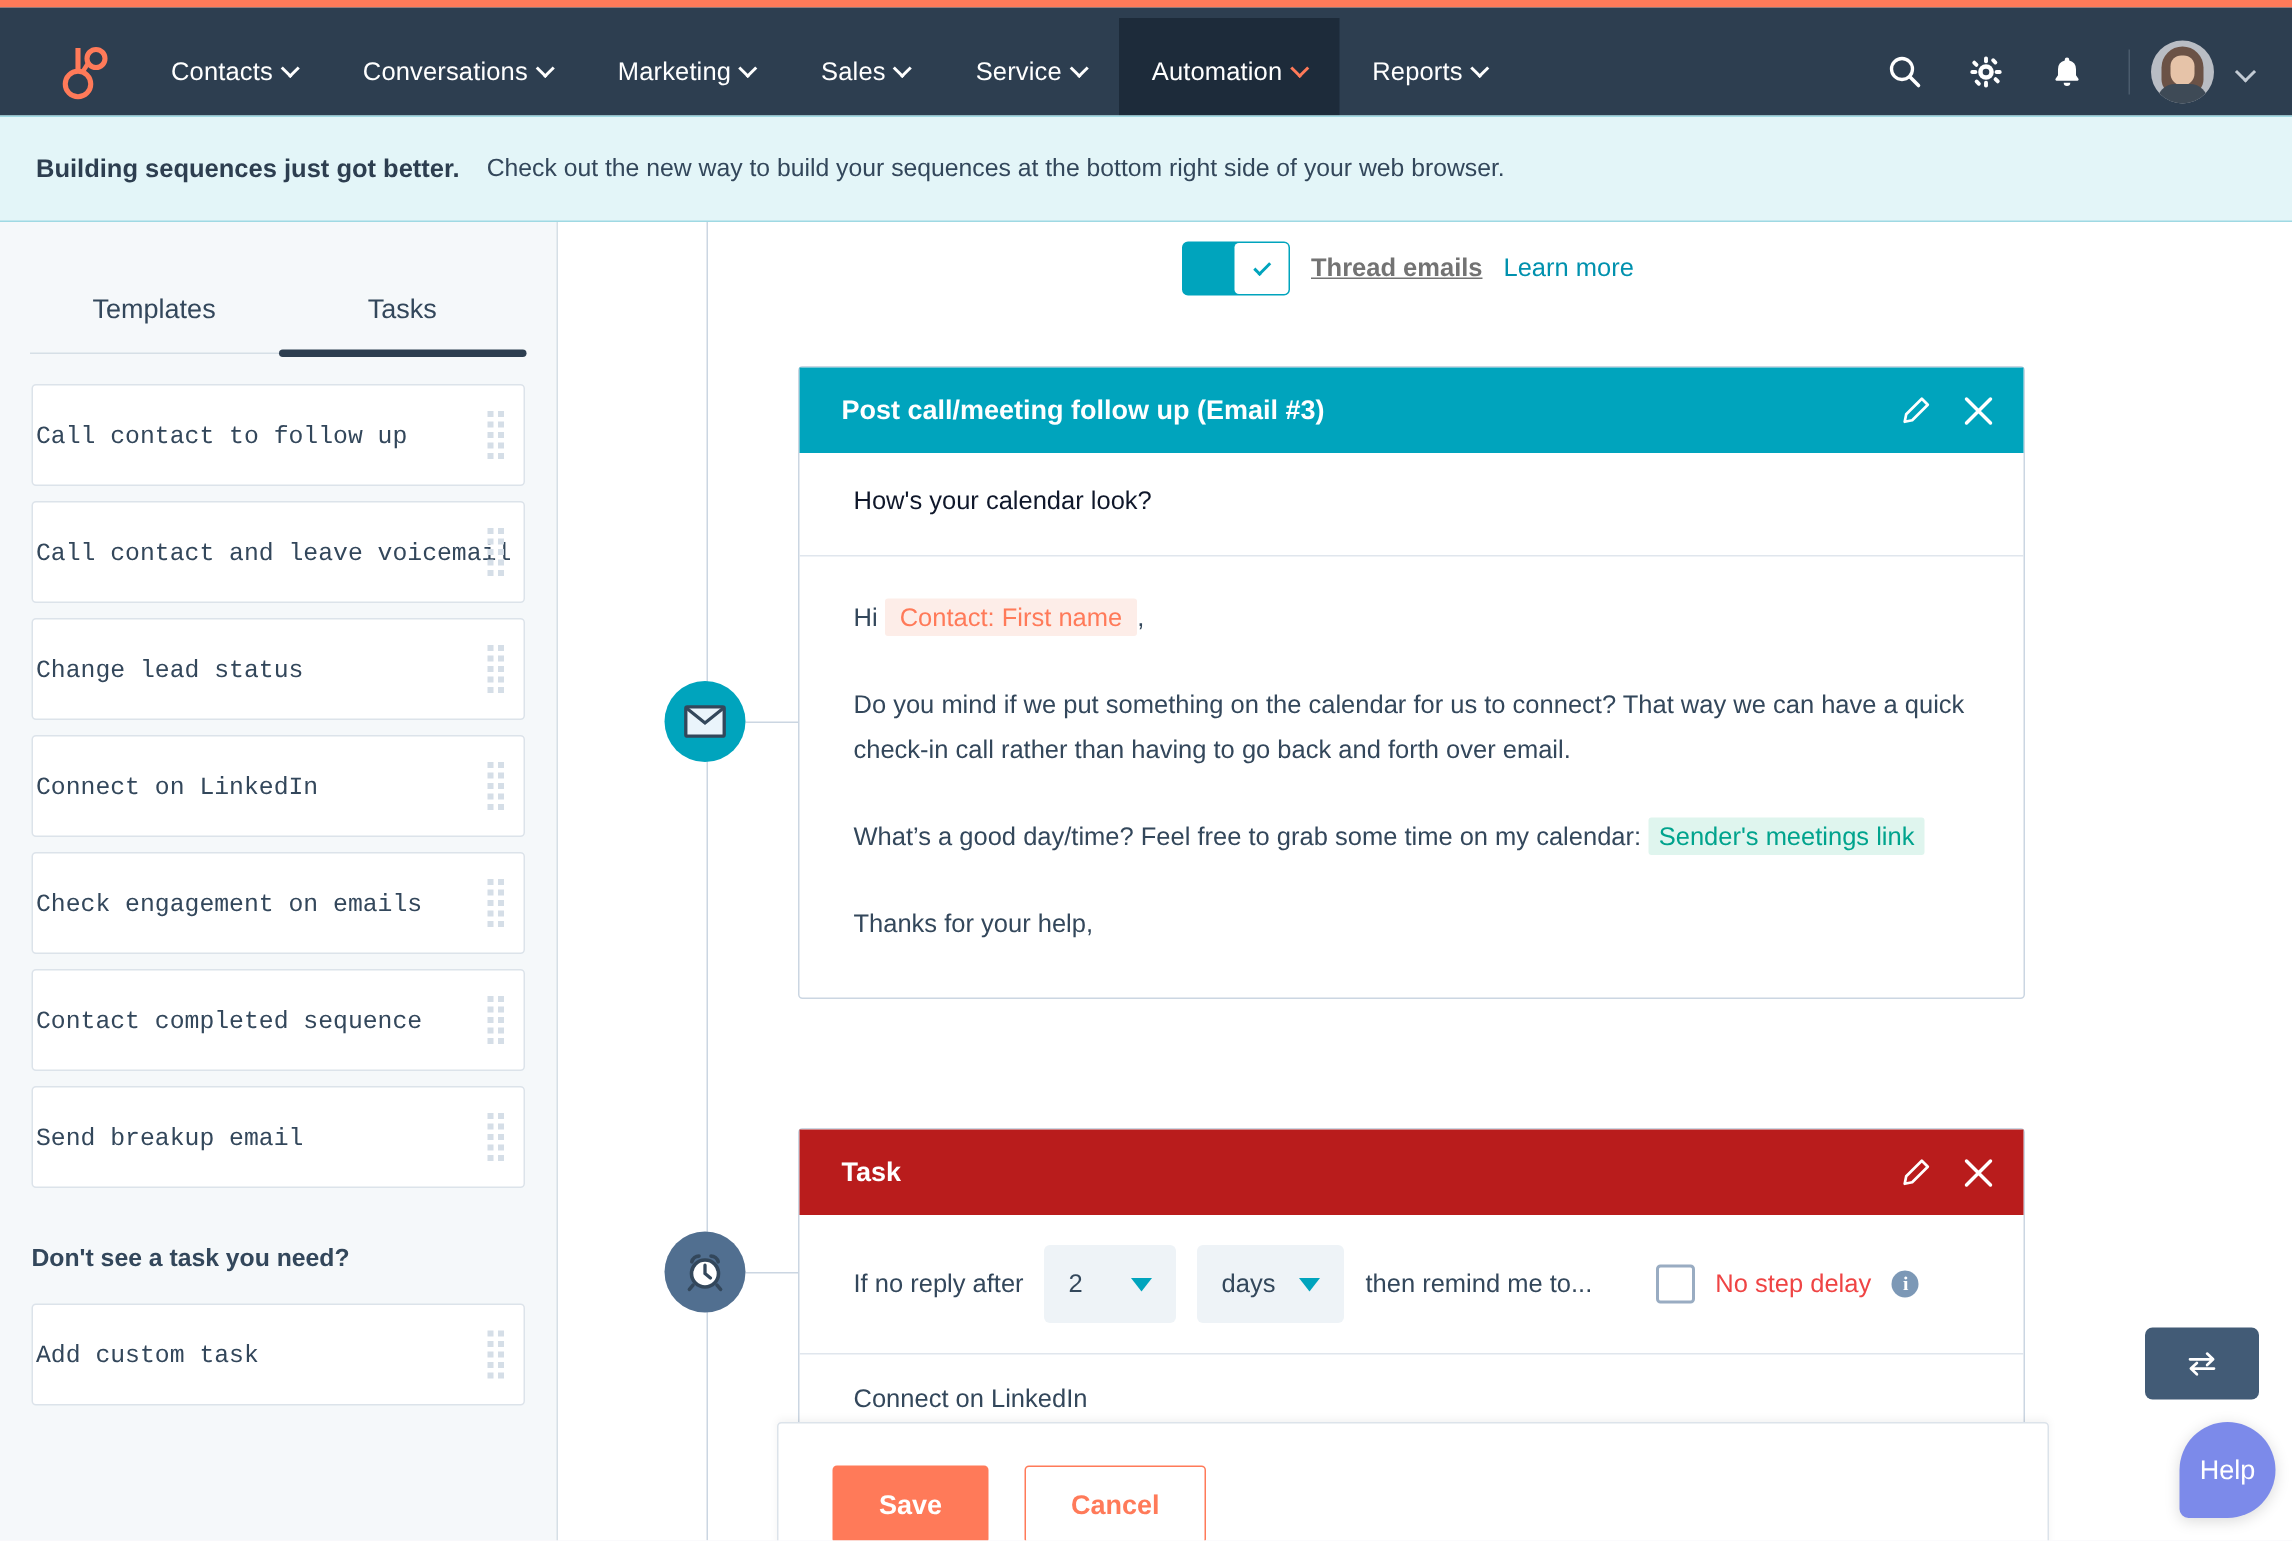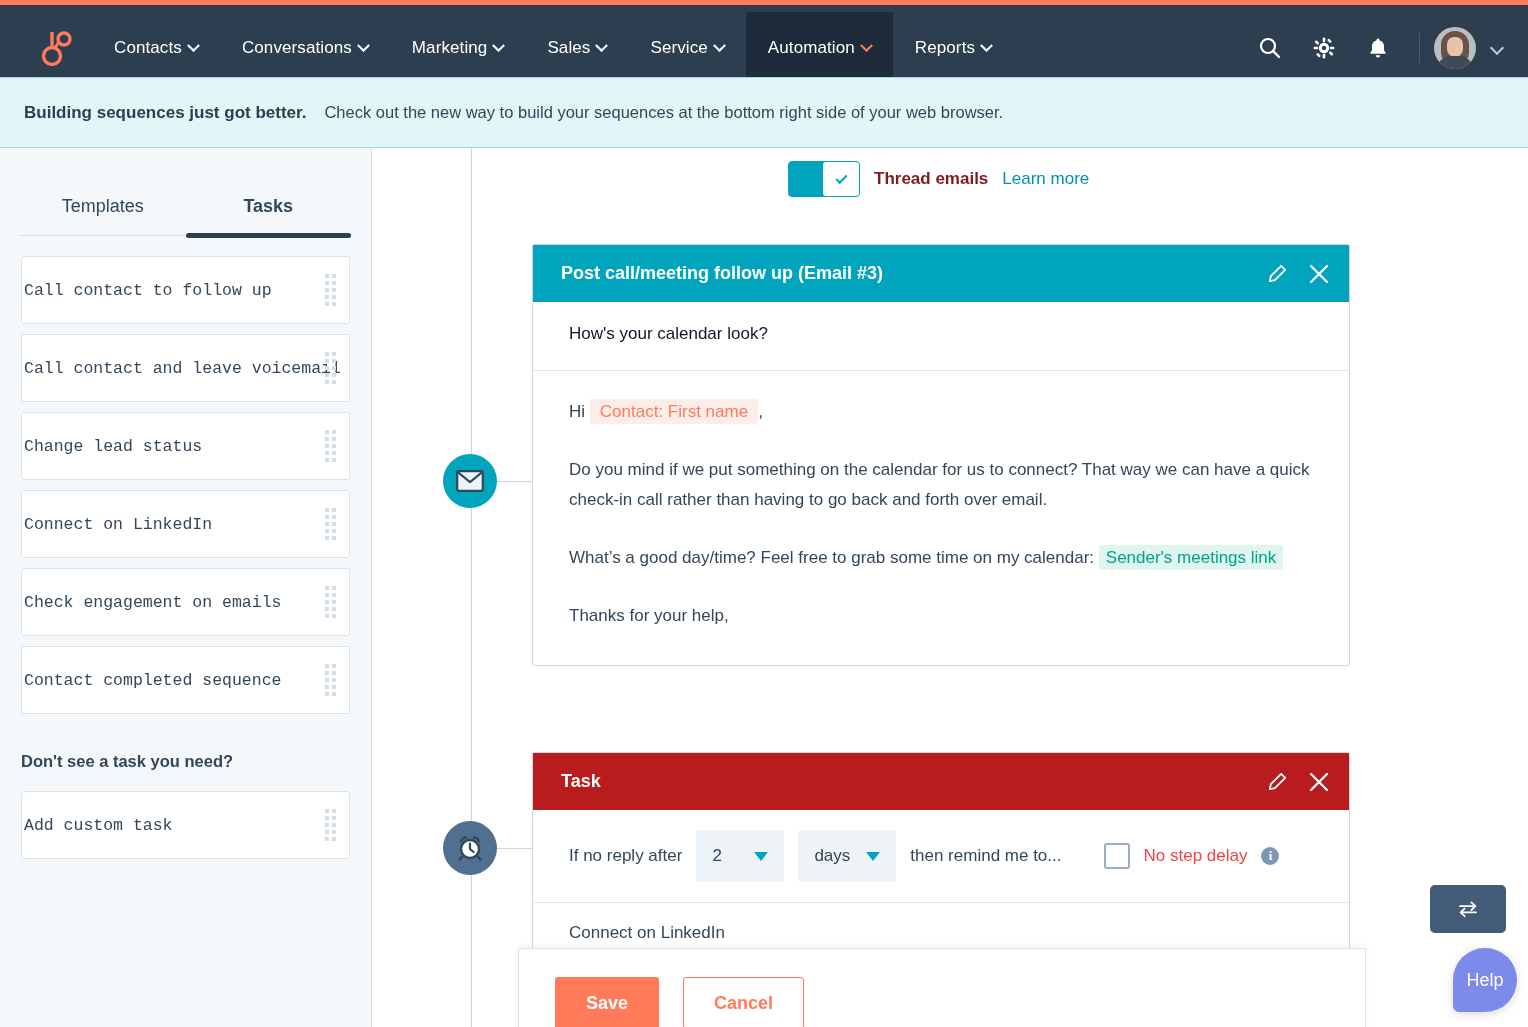--- a/index.html
+++ b/index.html
@@ -85,21 +85,21 @@
   .sidebar {
     position: absolute; top: 148px; left: 0; width: 372px; height: 879px;
     background: #F5F8FA; border-right: 1px solid #D6DFE6;
     overflow: hidden;
   }
   .tabs { display: flex; padding: 0 20px; margin-top: 48px; }
   .tab {
     flex: 1; text-align: center; font-size: 18px; color: #33475B;
     padding-bottom: 18px; cursor: pointer; position: relative;
   }
-  .tab.active { font-weight: bold; }
+  .tab.active { font-weight: normal; }
   .tabs-rule { height: 1px; background: #D6DFE6; margin: 0 20px; position: relative; }
   .tabs-underline {
     position: absolute; bottom: -2px; left: 50%; width: 50%; height: 5px;
     background: #2D3E50; border-radius: 3px;
   }
 
   .task-list { margin-top: 20px; padding: 0 21px; }
   .task-card {
     position: relative; background: #FFFFFF; border: 1px solid #DCE3EA;
     border-radius: 3px; height: 68px; margin-bottom: 10px;
@@ -137,21 +137,21 @@
     cursor: pointer; position: relative;
   }
   .toggle .knob {
     width: 36px; height: 34px; background: #FFFFFF; border-radius: 3px;
     display: flex; align-items: center; justify-content: center;
   }
   .toggle .knob .tick {
     width: 11px; height: 6px; border-left: 2px solid #00A4BD; border-bottom: 2px solid #00A4BD;
     transform: rotate(-45deg); margin-top: -3px;
   }
-  .thread-label { font-size: 17px; font-weight: bold; color: #7f1d1d; }
+  .thread-label { font-size: 17px; font-weight: bold; color: #737373; text-decoration: underline; }
   .learn-more { font-size: 17px; color: #0091AE; cursor: pointer; }
 
   
   .node-icon {
     position: absolute; left: 71px; width: 54px; height: 54px; border-radius: 50%;
     display: flex; align-items: center; justify-content: center; z-index: 3;
   }
   .node-icon.email { background: #00A4BD; top: 306px; }
   .node-icon.task  { background: #516F90; top: 673px; }
   .connector {
@@ -433,20 +433,35 @@
             <i></i>
             <i></i>
             <i></i>
             <i></i>
             <i></i>
             <i></i>
             <i></i>
             <i></i>
           </span>
       </div>
+      <div class="task-card">
+        <span class="task-card-label">Send breakup email</span>
+        <span class="drag-dots">
+            <i></i>
+            <i></i>
+            <i></i>
+            <i></i>
+            <i></i>
+            <i></i>
+            <i></i>
+            <i></i>
+            <i></i>
+            <i></i>
+          </span>
+      </div>
     </div>
 
     <div class="no-task-head">Don't see a task you need?</div>
     <div class="task-list">
       <div class="task-card">
         <span class="task-card-label">Add custom task</span>
         <span class="drag-dots">
             <i></i>
             <i></i>
             <i></i>

